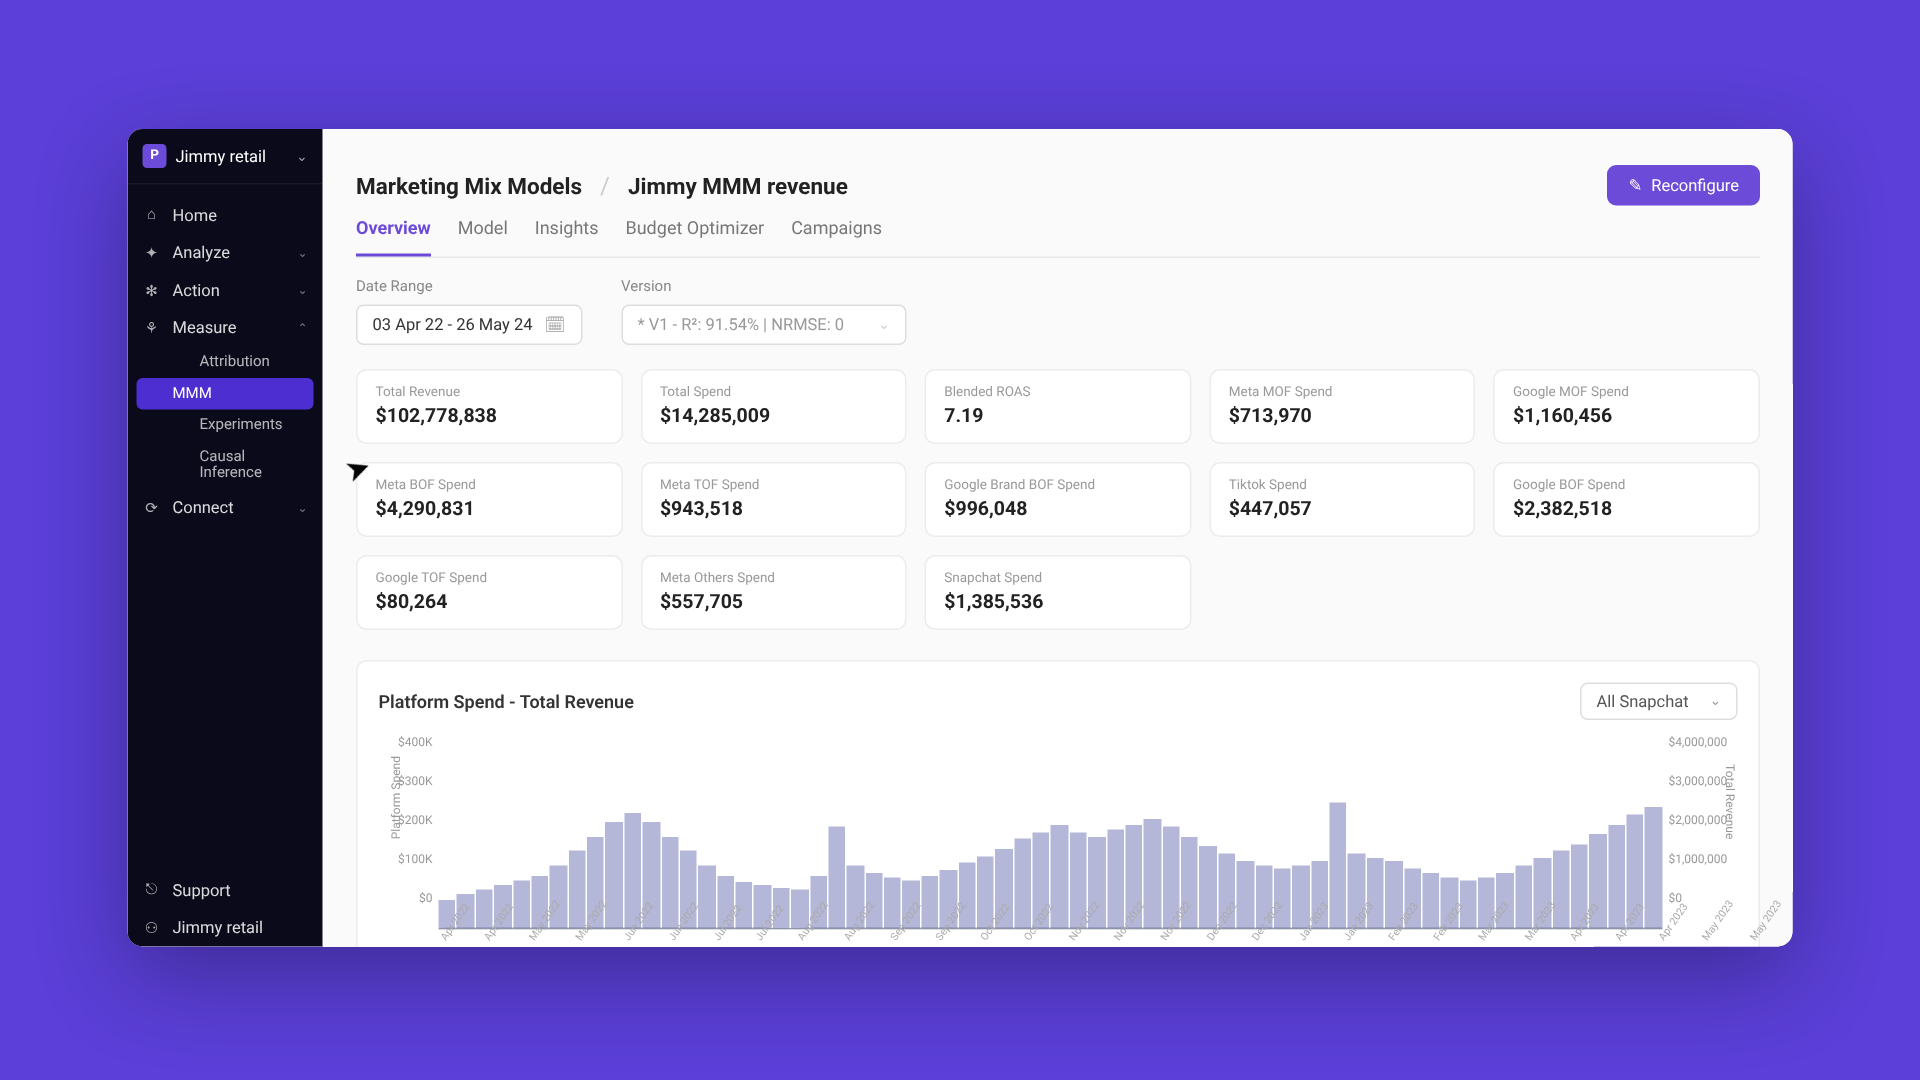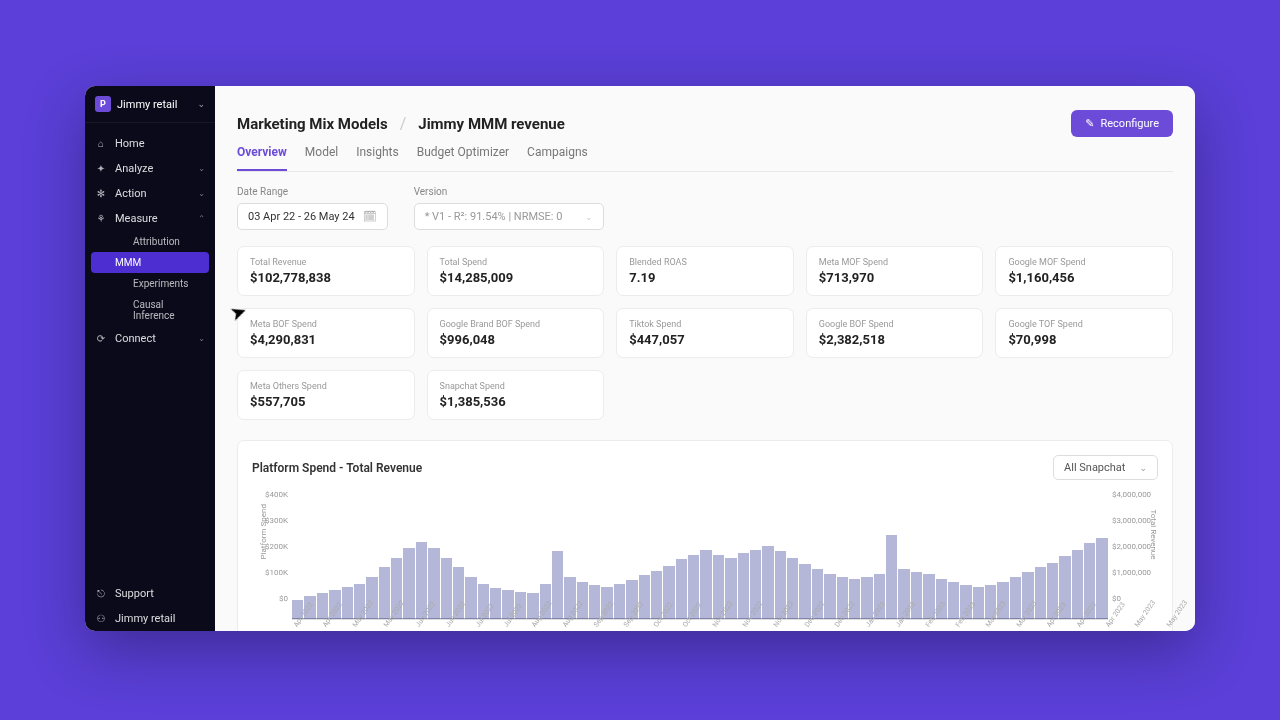--- a/index.html
+++ b/index.html
@@ -167,34 +167,38 @@
         </div>
         <div class="metric-card">
           <div class="metric-label">Google MOF Spend</div>
           <div class="metric-value">$1,160,456</div>
         </div>
         <div class="metric-card">
           <div class="metric-label">Meta BOF Spend</div>
           <div class="metric-value">$4,290,831</div>
         </div>
         <div class="metric-card">
+          <div class="metric-label">Meta TOF Spend</div>
+          <div class="metric-value">$943,518</div>
+        </div>
+        <div class="metric-card">
           <div class="metric-label">Google Brand BOF Spend</div>
           <div class="metric-value">$996,048</div>
         </div>
         <div class="metric-card">
           <div class="metric-label">Tiktok Spend</div>
           <div class="metric-value">$447,057</div>
         </div>
         <div class="metric-card">
           <div class="metric-label">Google BOF Spend</div>
           <div class="metric-value">$2,382,518</div>
         </div>
         <div class="metric-card">
           <div class="metric-label">Google TOF Spend</div>
-          <div class="metric-value">$70,998</div>
+          <div class="metric-value">$80,264</div>
         </div>
         <div class="metric-card">
           <div class="metric-label">Meta Others Spend</div>
           <div class="metric-value">$557,705</div>
         </div>
         <div class="metric-card">
           <div class="metric-label">Snapchat Spend</div>
           <div class="metric-value">$1,385,536</div>
         </div>
       </div>

